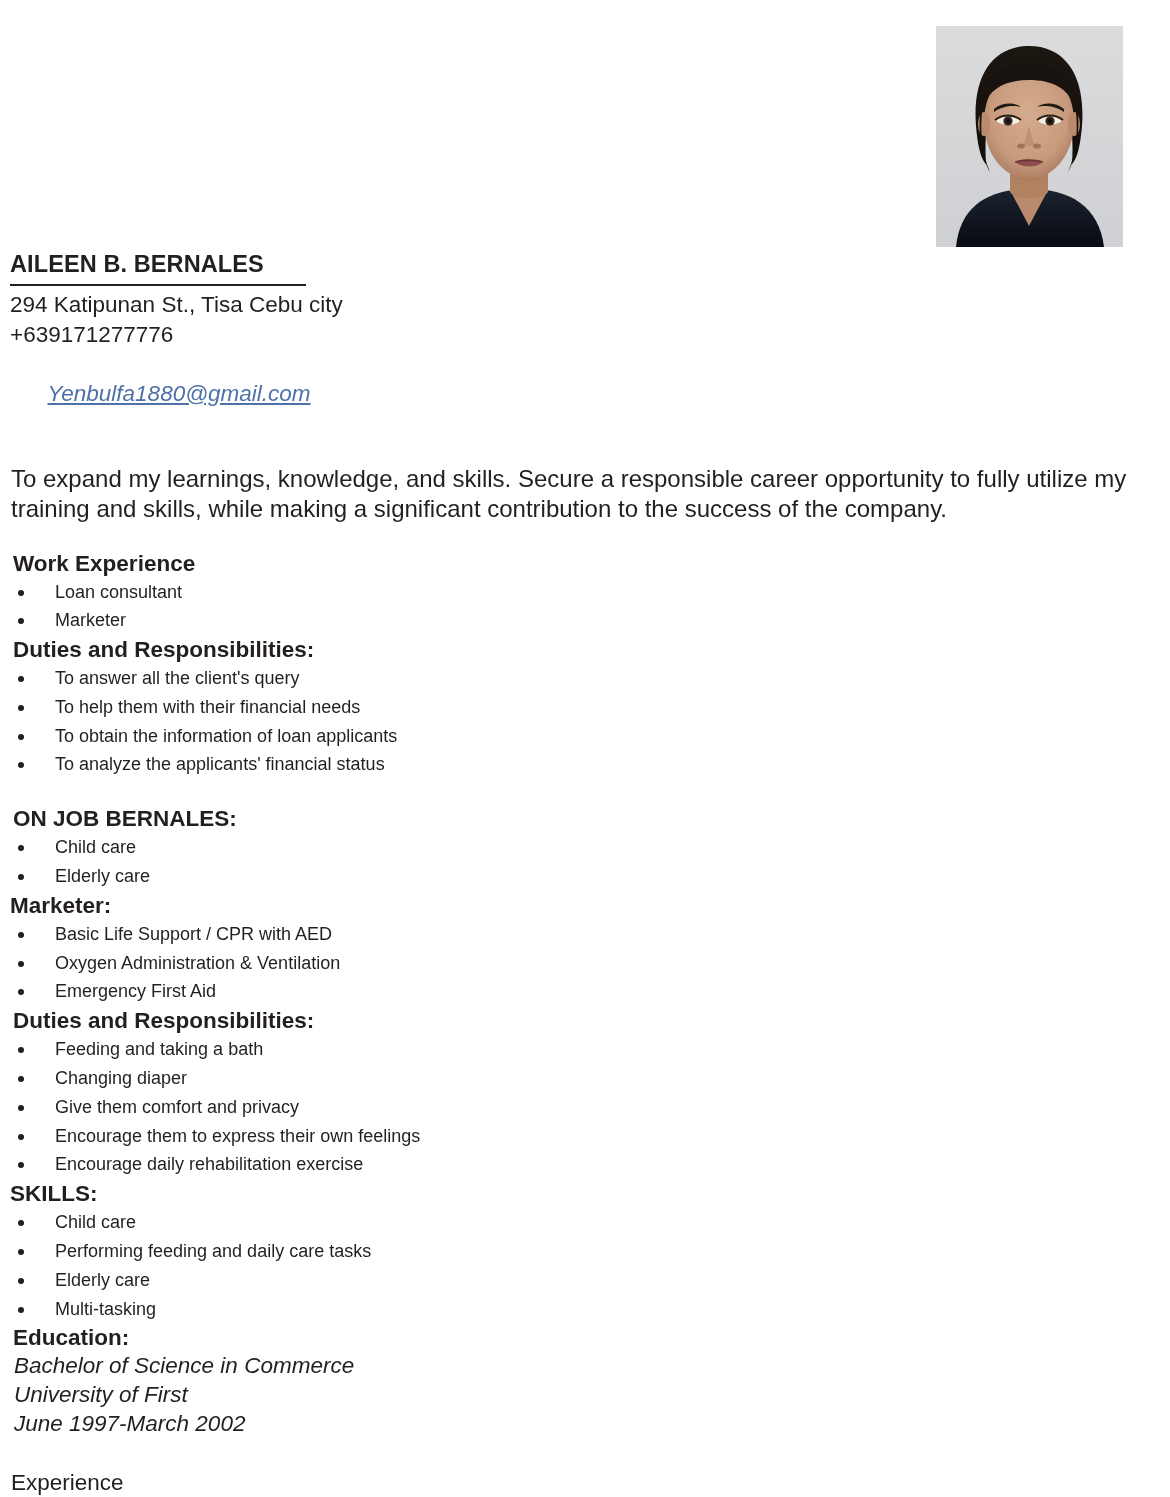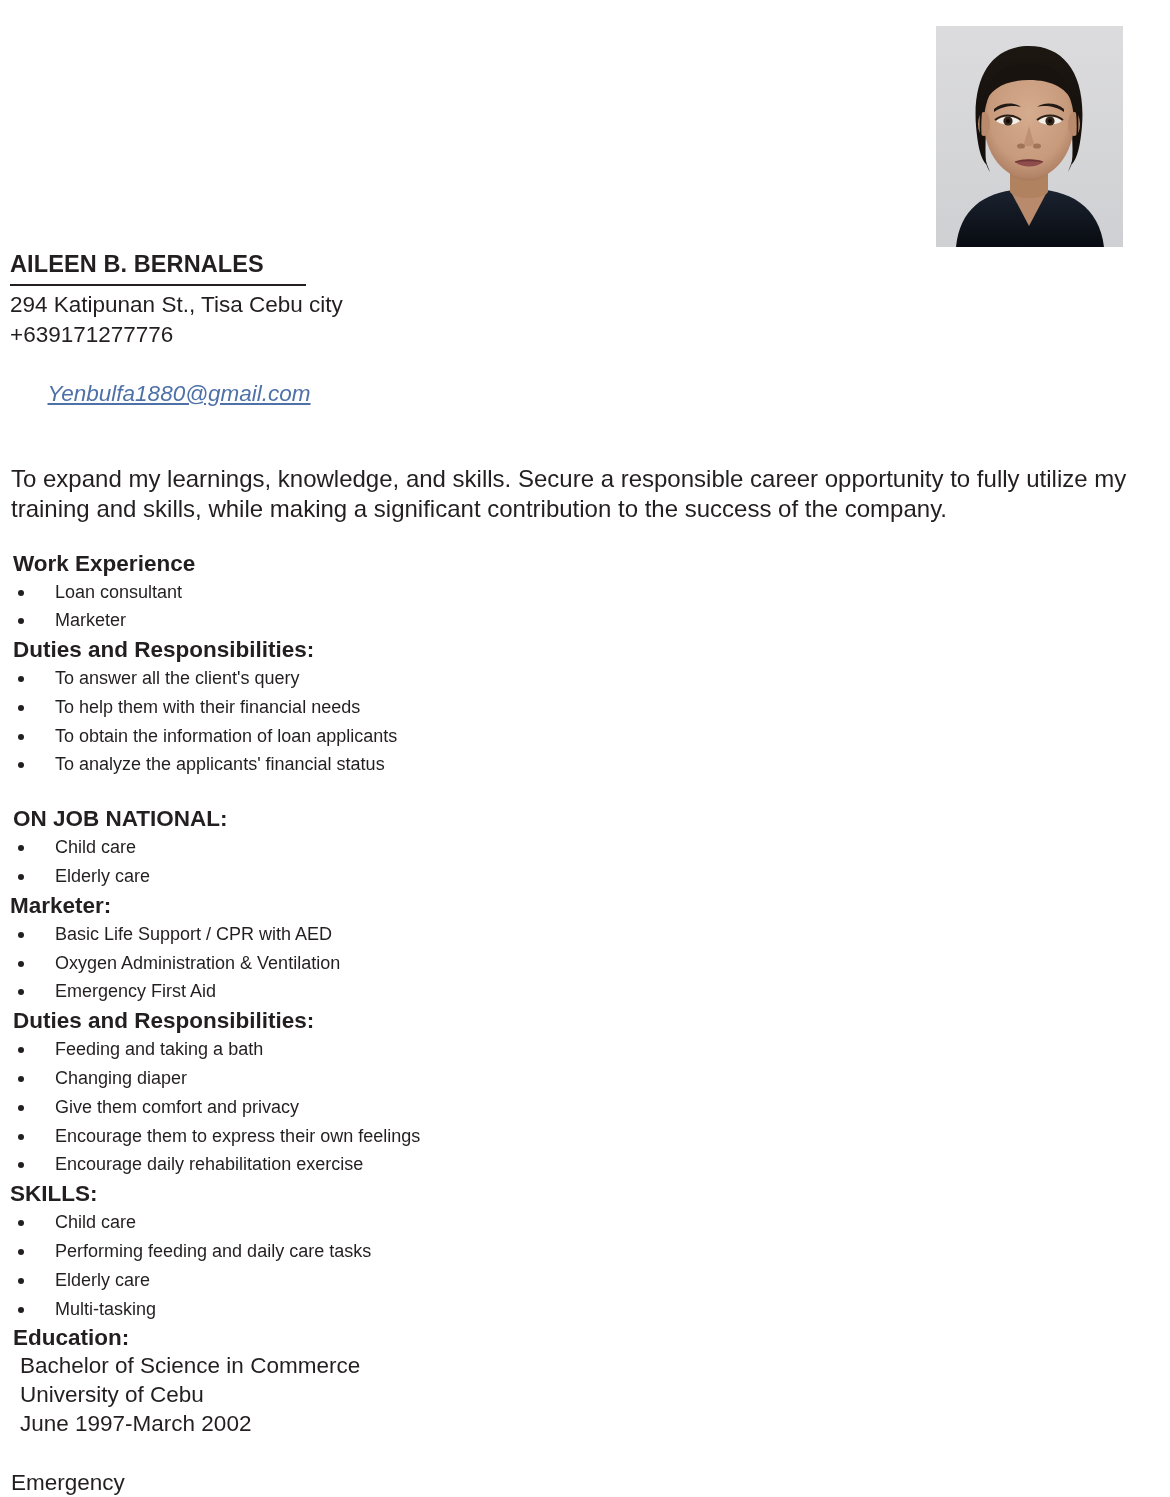--- a/index.html
+++ b/index.html
@@ -99,21 +99,22 @@
     top: 12px;
     width: 6px;
     height: 6px;
     border-radius: 50%;
     background: #231f20;
   }
 
   .plain-line {
     font-size: 22.5px;
     line-height: 28.8px;
-    margin-left: 20px;
+    margin-left: 14px;
+    font-style: italic;
   }
 
   .cert-block {
     margin-top: 29px;
   }
   .cert-line {
     font-size: 22.5px;
     line-height: 30px;
     margin-left: 11px;
   }
@@ -212,21 +213,21 @@
     <div class="sec-head">Duties and Responsibilities:</div>
     <ul class="bullets">
       <li>To answer all the client's query</li>
       <li>To help them with their financial needs</li>
       <li>To obtain the information of loan applicants</li>
       <li>To analyze the applicants' financial status</li>
     </ul>
   </div>
 
   <div class="section">
-    <div class="sec-head">ON JOB NATIONAL:</div>
+    <div class="sec-head">ON JOB BERNALES:</div>
     <ul class="bullets">
       <li>Child care</li>
       <li>Elderly care</li>
     </ul>
   </div>
 
   <div class="section tight">
     <div class="sec-head flush">Marketer:</div>
     <ul class="bullets">
       <li>Basic Life Support / CPR with AED</li>
@@ -252,22 +253,22 @@
       <li>Child care</li>
       <li>Performing feeding and daily care tasks</li>
       <li>Elderly care</li>
       <li>Multi-tasking</li>
     </ul>
   </div>
 
   <div class="section tight">
     <div class="sec-head">Education:</div>
     <div class="plain-line">Bachelor of Science in Commerce</div>
-    <div class="plain-line">University of Cebu</div>
+    <div class="plain-line">University of First</div>
     <div class="plain-line">June 1997-March 2002</div>
   </div>
 
   <div class="cert-block">
-    <div class="cert-line">Emergency</div>
+    <div class="cert-line">Experience</div>
     <div class="cert-line">NATIONAL CERTIFICATE 11 - TESDA</div>
   </div>
 
 </div>
 
 </body></html>

